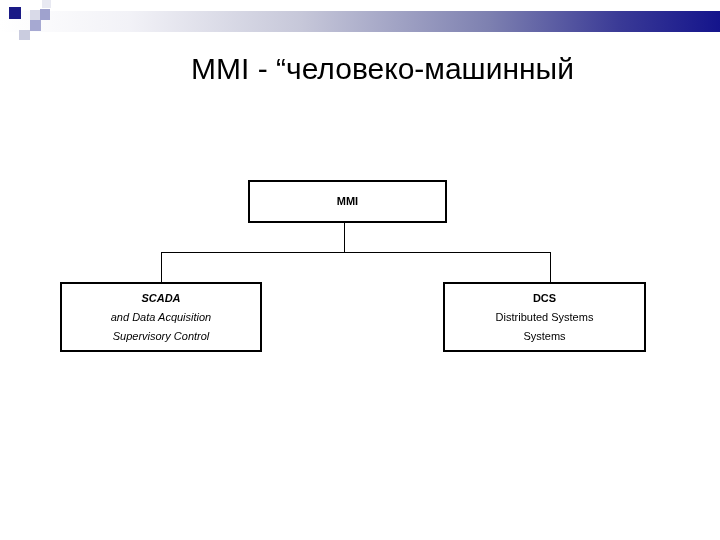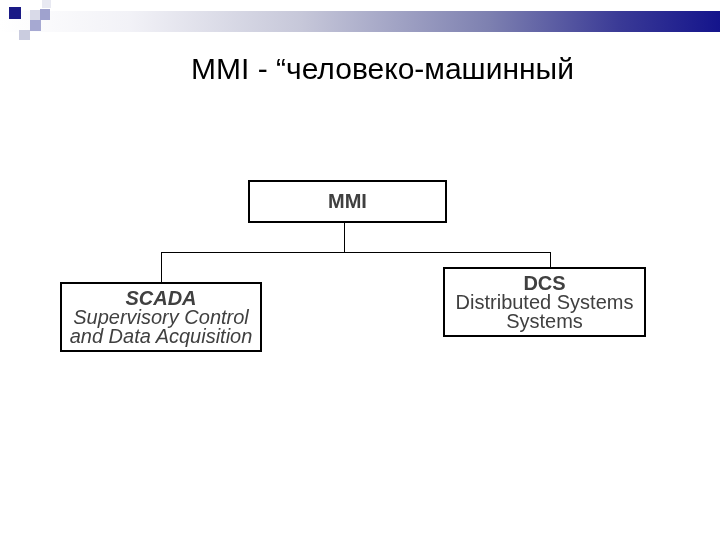--- a/index.html
+++ b/index.html
@@ -59,29 +59,29 @@
 
   
   .node {
     position: absolute;
     background: #ffffff;
     border: 2px solid #000000;
     display: flex;
     flex-direction: column;
     align-items: center;
     justify-content: center;
-    color: #404040;
-    font-size: 20px;
+    color: #000000;
+    font-size: 11px;
     line-height: 19px;
     text-align: center;
   }
   .node .node-title { font-weight: bold; }
   .node-root  { left: 248px; top: 180px; width: 195px; height: 39px; }
   .node-scada { left: 60px;  top: 282px; width: 198px; height: 66px; font-style: italic; }
-  .node-dcs   { left: 443px; top: 267px; width: 199px; height: 66px; text-align: right; }
+  .node-dcs   { left: 443px; top: 282px; width: 199px; height: 66px; text-align: right; }
 
   
   .conn { position: absolute; background: #000000; }
   .conn-root-drop  { left: 344px; top: 223px; width: 1px;   height: 29px; }
   .conn-horizontal { left: 161px; top: 252px; width: 390px; height: 1px;  }
   .conn-left-stub  { left: 161px; top: 252px; width: 1px;   height: 30px; }
   .conn-right-stub { left: 550px; top: 252px; width: 1px;   height: 30px; }
 </style>
 </head>
 <body>
@@ -109,22 +109,22 @@
       <span class="node-title">MMI</span>
     </div>
 
     <div class="conn conn-root-drop"></div>
     <div class="conn conn-horizontal"></div>
     <div class="conn conn-left-stub"></div>
     <div class="conn conn-right-stub"></div>
 
     <div class="node node-scada">
       <div class="node-title">SCADA</div>
+      <div class="node-line">and Data Acquisition</div>
       <div class="node-line">Supervisory Control</div>
-      <div class="node-line">and Data Acquisition</div>
     </div>
 
     <div class="node node-dcs">
       <div class="node-title">DCS</div>
       <div class="node-line">Distributed Systems</div>
       <div class="node-line">Systems</div>
     </div>
 
   </div>
 

